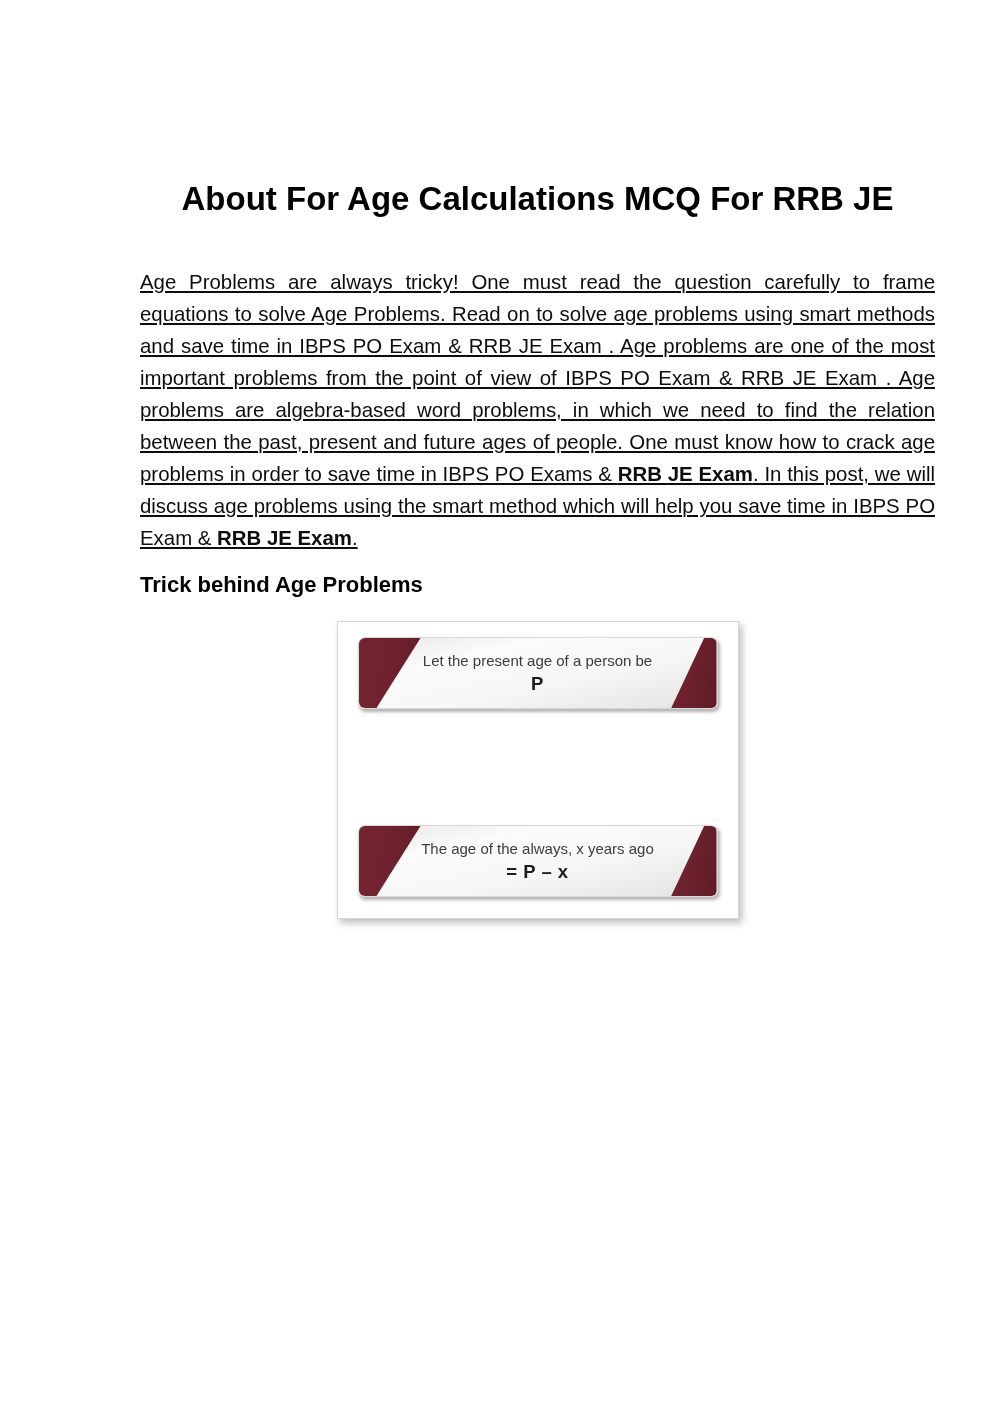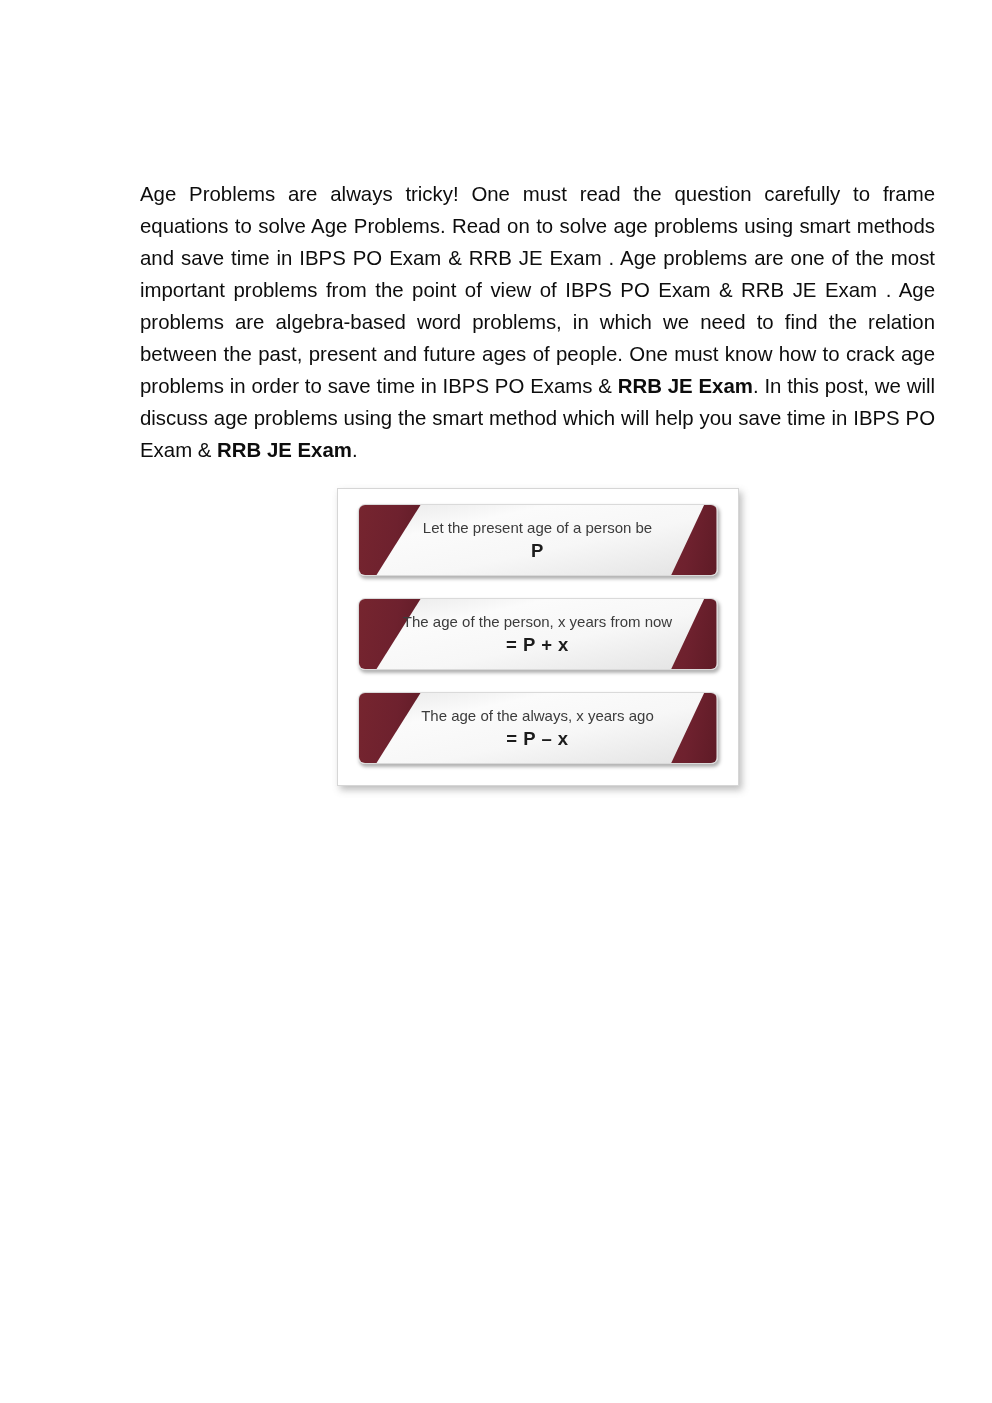--- a/index.html
+++ b/index.html
@@ -28,20 +28,22 @@
     white-space: nowrap;
   }
   p.body {
     margin: 0;
     font-size: 20.4px;
     line-height: 32px;
     text-align: justify;
     color: #0d0d0d;
   }
   p.intro {
+    margin-top: 47px;
+    text-decoration: underline;
   }
   p.intro b {
     font-weight: 700;
   }
   h2.subhead {
     margin: 17px 0 0 0;
     font-size: 22px;
     line-height: 28px;
     font-weight: 700;
     color: #000000;
@@ -106,40 +108,36 @@
     font-weight: 700;
     letter-spacing: 0.5px;
     color: #1c1c1c;
   }
 </style>
 </head>
 <body>
 
 <div class="page">
 
+  <h1 class="title">About For Age Calculations MCQ For RRB JE</h1>
 
   <p class="body intro"><span>Age Problems are always tricky! One must read the question carefully to frame equations to solve Age Problems. Read on to solve age problems using smart methods and save time in IBPS PO Exam &amp; RRB JE Exam . Age problems are one of the most important problems from the point of view of IBPS PO Exam &amp; RRB JE Exam . Age problems are algebra-based word problems, in which we need to find the relation between the past, present and future ages of people. One must know how to crack age problems in order to save time in IBPS PO Exams &amp; </span><b>RRB JE Exam</b><span>. In this post, we will discuss age problems using the smart method which will help you save time in IBPS PO Exam &amp; </span><b>RRB JE Exam</b><span>.</span></p>
 
+  <h2 class="subhead">Trick behind Age Problems</h2>
 
 
   <div class="figure-card">
 
     <div class="banner">
       <span class="accent left"></span>
       <span class="accent right"></span>
       <div class="caption">Let the present age of a person be</div>
       <div class="formula">P</div>
     </div>
 
-    <div class="banner">
-      <span class="accent left"></span>
-      <span class="accent right"></span>
-      <div class="caption">The age of the person, x years from now</div>
-      <div class="formula">= P + x</div>
-    </div>
 
     <div class="banner">
       <span class="accent left"></span>
       <span class="accent right"></span>
       <div class="caption">The age of the always, x years ago</div>
       <div class="formula">= P – x</div>
     </div>
 
   </div>
 

